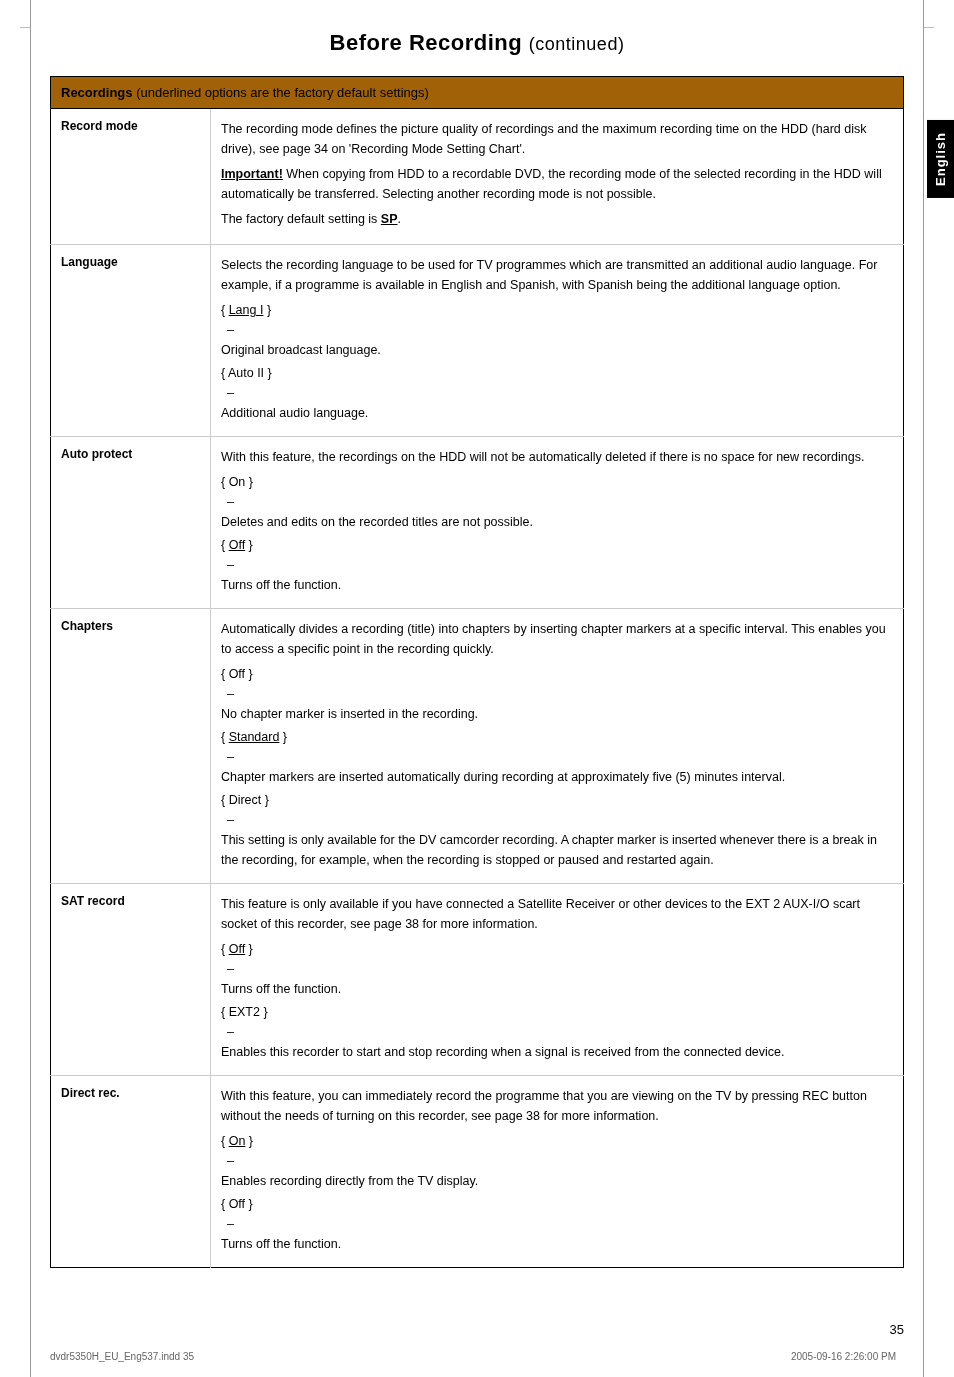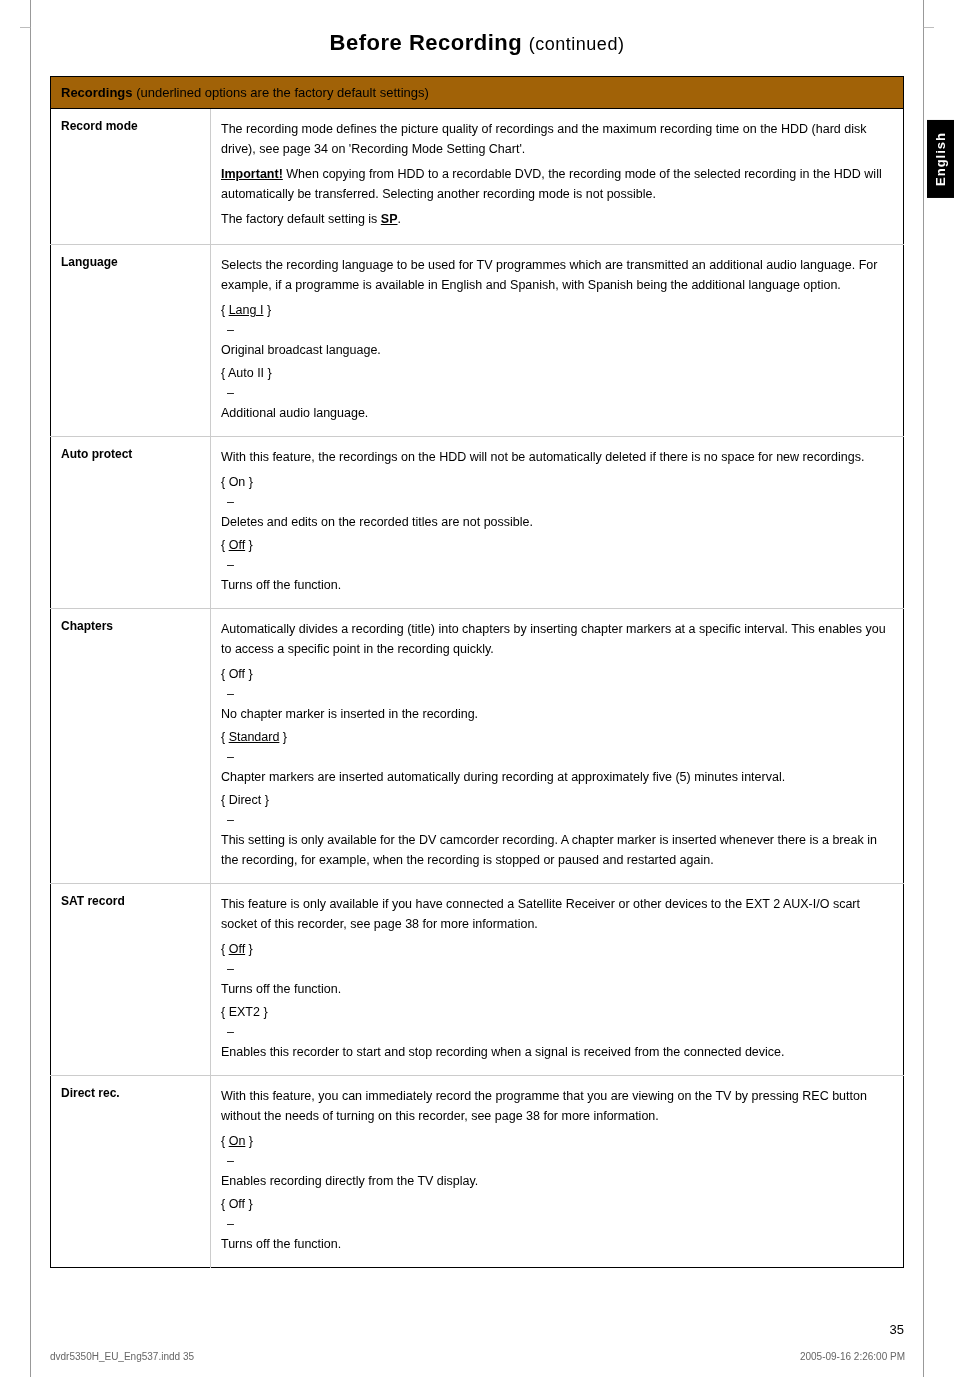--- a/index.html
+++ b/index.html
@@ -165,21 +165,21 @@
       bottom: 15px;
       left: 50px;
       font-size: 10px;
       color: #666;
       margin-top: 43px;
     }
 
     .file-info-right {
       position: absolute;
       bottom: 15px;
-      right: 49px;
+      right: 58px;
       font-size: 10px;
       color: #666;
     }
   </style>
 </head>
 <body>
 
 <div class="page-container">
 
   <div class="margin-line-left"></div>

